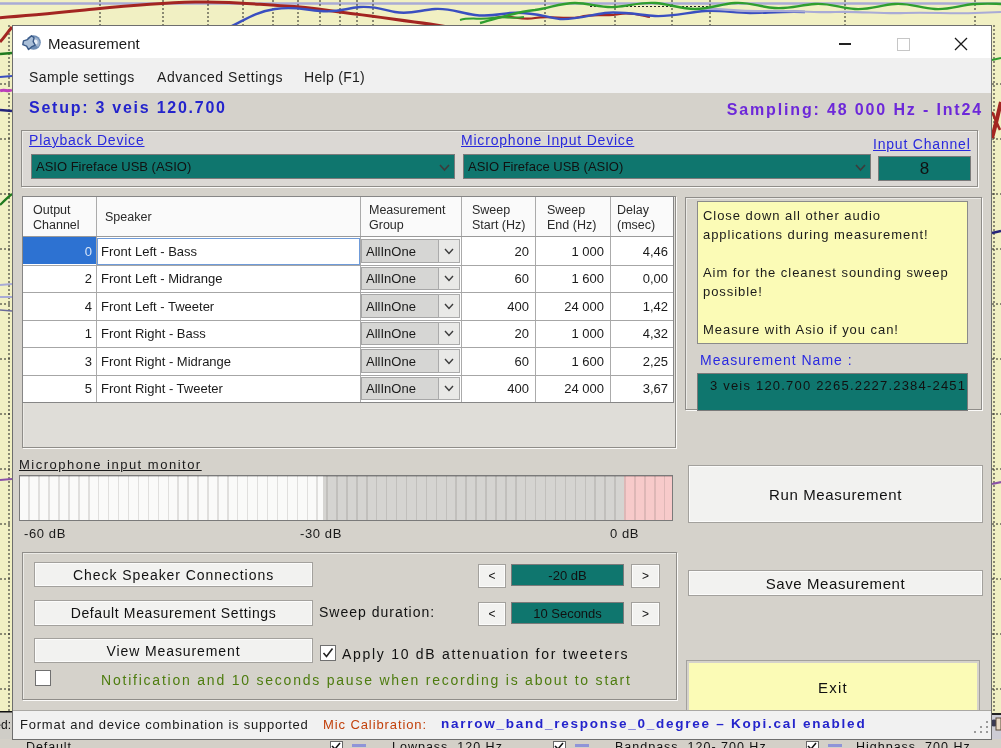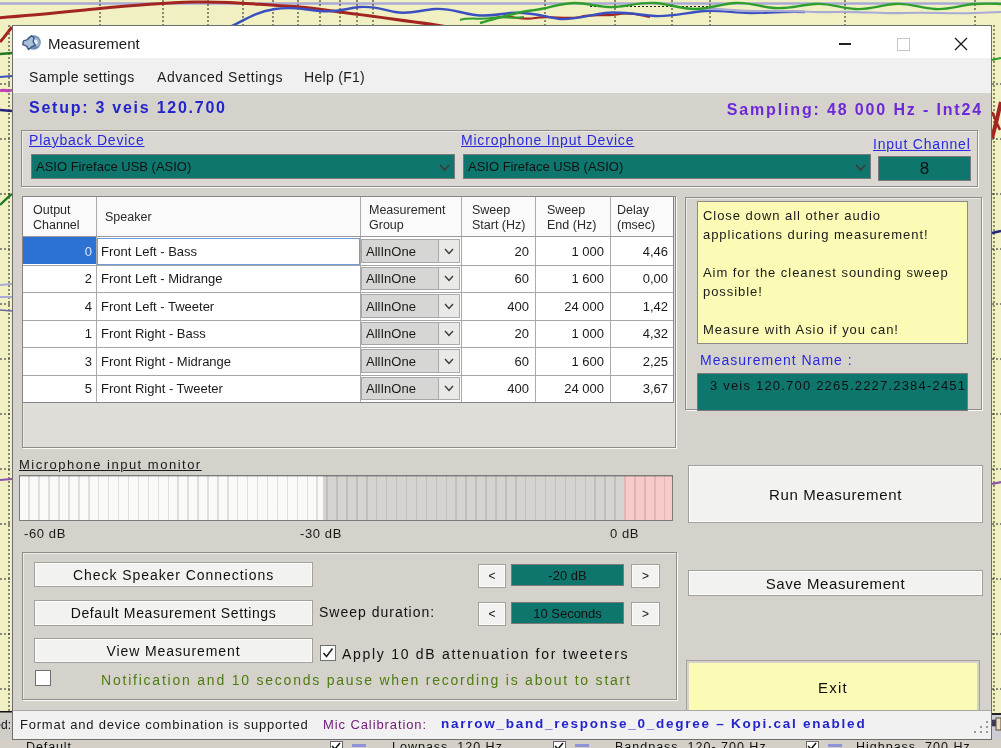--- a/index.html
+++ b/index.html
@@ -278,21 +278,21 @@
 <div class="abs" id="note" style="left:697px;top:201px;width:271px;height:143px;background:#fbfbb6;border:1px solid #8a8a8a;box-sizing:border-box;font-size:13px;letter-spacing:0.95px;color:#1a1a1a;line-height:19px;padding:4px 0 0 5px;">Close down all other audio<br>applications during measurement!<br><br>Aim for the cleanest sounding sweep<br>possible!<br><br>Measure with Asio if you can!</div>
 <div class="abs" style="left:700px;top:352px;font-size:14px;letter-spacing:1.0px;color:#2a2ae0;">Measurement Name :</div>
 <div class="abs inp" style="left:697px;top:373px;width:271px;height:38px;font-size:13px;line-height:23px;padding-left:12px;box-sizing:border-box;white-space:nowrap;overflow:hidden;letter-spacing:1.2px;">3 veis 120.700 2265.2227.2384-2451E</div>
 
 <div class="abs btn" style="left:688px;top:465px;width:293px;height:56px;font-size:15px;letter-spacing:0.65px;">Run Measurement</div>
 <div class="abs btn" style="left:688px;top:570px;width:293px;height:24px;font-size:15px;letter-spacing:0.6px;">Save Measurement</div>
 <div class="abs" style="left:686px;top:660px;width:294px;height:54px;border:1px solid #a3a19d;background:#fbfbb6;box-shadow:inset 0 0 0 2px #d5d2cb;display:flex;align-items:center;justify-content:center;font-size:15px;letter-spacing:1.2px;color:#111;box-sizing:border-box;">Exit</div>
 
 <div class="abs" style="left:13px;top:710px;width:978px;height:29px;background:#f1f1f1;border-top:1px solid #aaa8a4;box-sizing:border-box;"></div>
 <div class="abs" style="left:20px;top:717px;font-size:13px;letter-spacing:0.78px;color:#1a1a1a;">Format and device combination is supported</div>
-<div class="abs" style="left:323px;top:717px;font-size:13px;letter-spacing:0.9px;color:#701a75;">Mic Calibration:</div>
+<div class="abs" style="left:323px;top:717px;font-size:13px;letter-spacing:0.9px;color:#c2410c;">Mic Calibration:</div>
 <div class="abs" style="left:441px;top:716px;font-size:13.5px;letter-spacing:1.75px;font-weight:bold;color:#2424cc;">narrow_band_response_0_degree – Kopi.cal enabled</div>
 <svg class="abs" style="left:973px;top:720px" width="17" height="17" viewBox="0 0 17 17">
  <g fill="#9a9a9a">
         <rect x="13" y="1" width="2" height="2"></rect>
         <rect x="13" y="6" width="2" height="2"></rect>
         <rect x="7" y="6" width="2" height="2"></rect>
         <rect x="13" y="11" width="2" height="2"></rect>
         <rect x="7" y="11" width="2" height="2"></rect>
         <rect x="1" y="11" width="2" height="2"></rect>
       </g>

